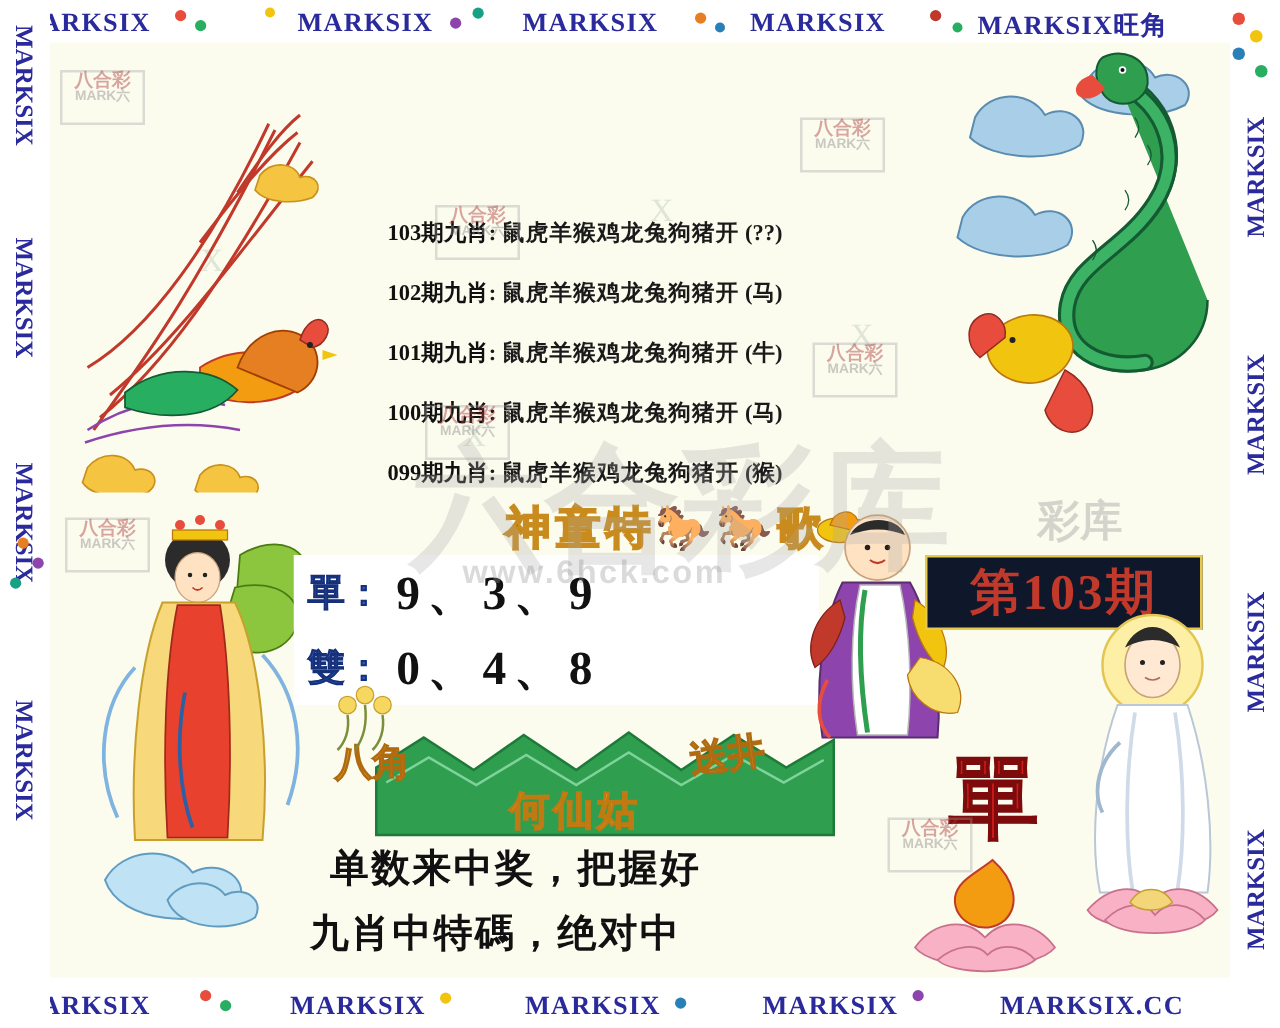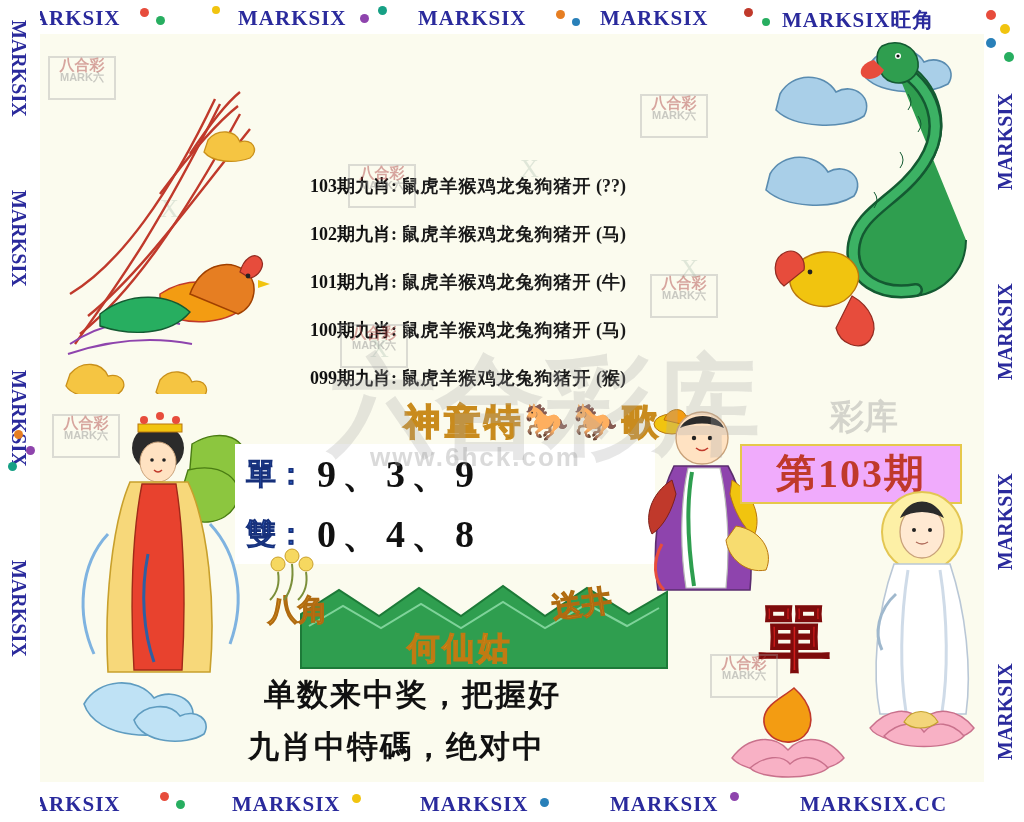--- a/index.html
+++ b/index.html
@@ -112,21 +112,21 @@
   .num-val{
     flex:1;
     font-family:"Liberation Serif",serif;
     font-size:38px;font-weight:bold;color:#111;
     letter-spacing:6px;
   }
 
   
   #period-badge{
     position:absolute;left:700px;top:410px;width:218px;height:56px;
-    background:#f0abfc;
+    background:#0f172a;
     border:2px solid #e6c84a;
     font-family:"Liberation Serif",serif;
     font-size:40px;font-weight:bold;color:#c0392b;
     text-align:center;line-height:56px;
     letter-spacing:2px;
   }
 
   
   #guanyin-word{
     position:absolute;left:690px;top:480px;width:150px;height:72px;

